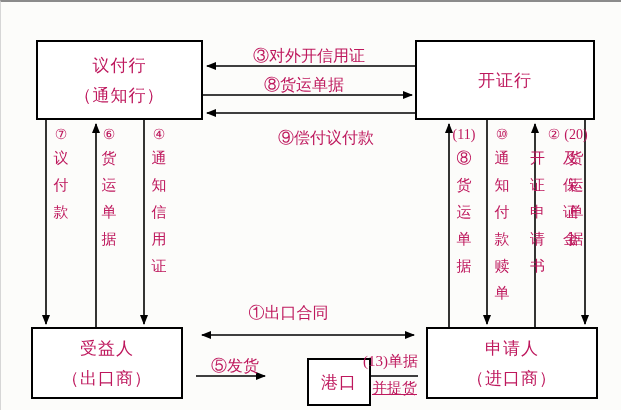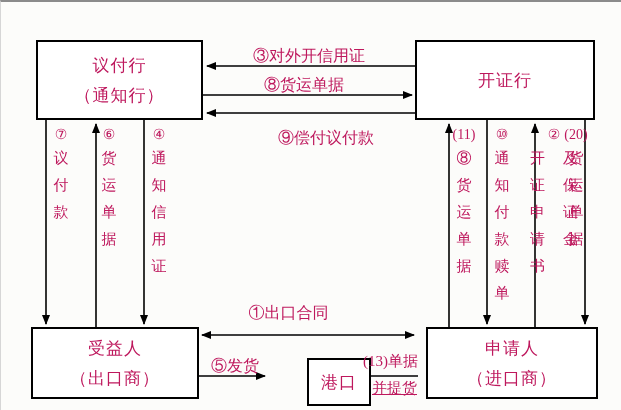--- a/index.html
+++ b/index.html
@@ -83,21 +83,21 @@
 
   <div class="box" style="left:35px;top:38px;width:167px;height:80px;">
     <div>议付行</div>
     <div>（通知行）</div>
   </div>
 
   <div class="box" style="left:414px;top:38px;width:180px;height:80px;">
     <div>开证行</div>
   </div>
 
-  <div class="box" style="left:30px;top:325px;width:168px;height:72px;">
+  <div class="box" style="left:30px;top:325px;width:152px;height:72px;">
     <div>受益人</div>
     <div>（出口商）</div>
   </div>
 
   <div class="box" style="left:268px;top:356px;width:64px;height:48px;margin-left:38px;">
     <div>港口</div>
   </div>
 
   <div class="box" style="left:417px;top:325px;width:172px;height:72px;margin-left:8px;">
     <div>申请人</div>

